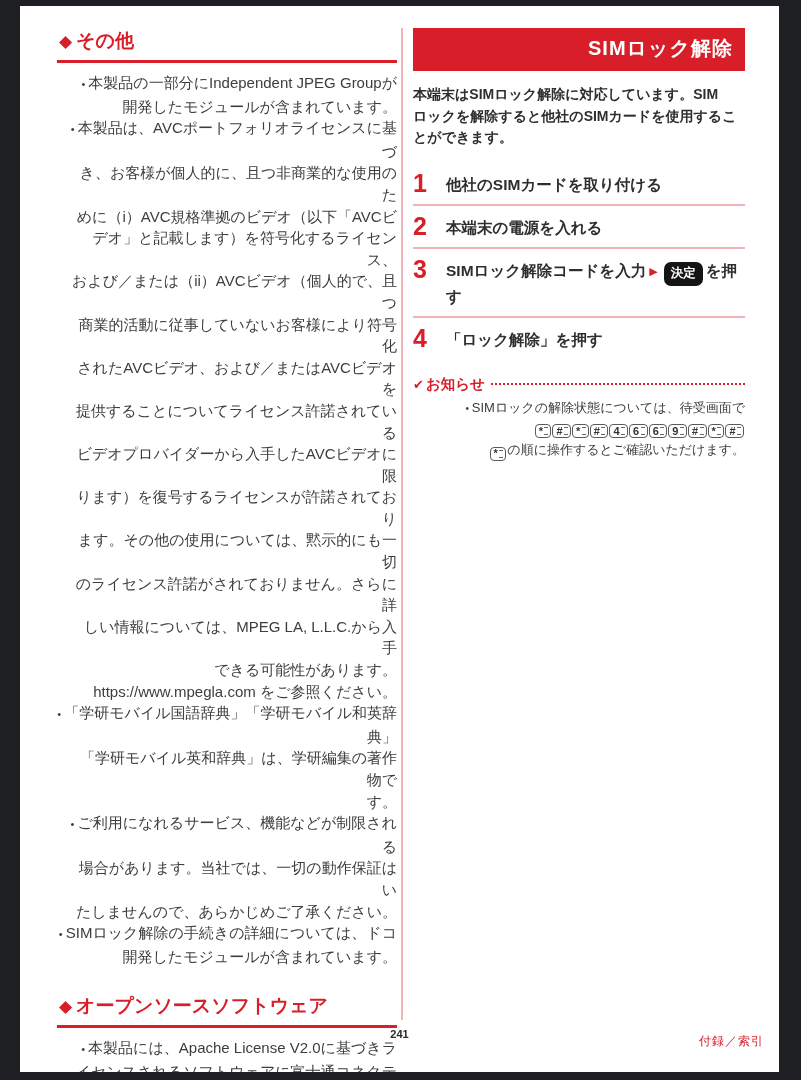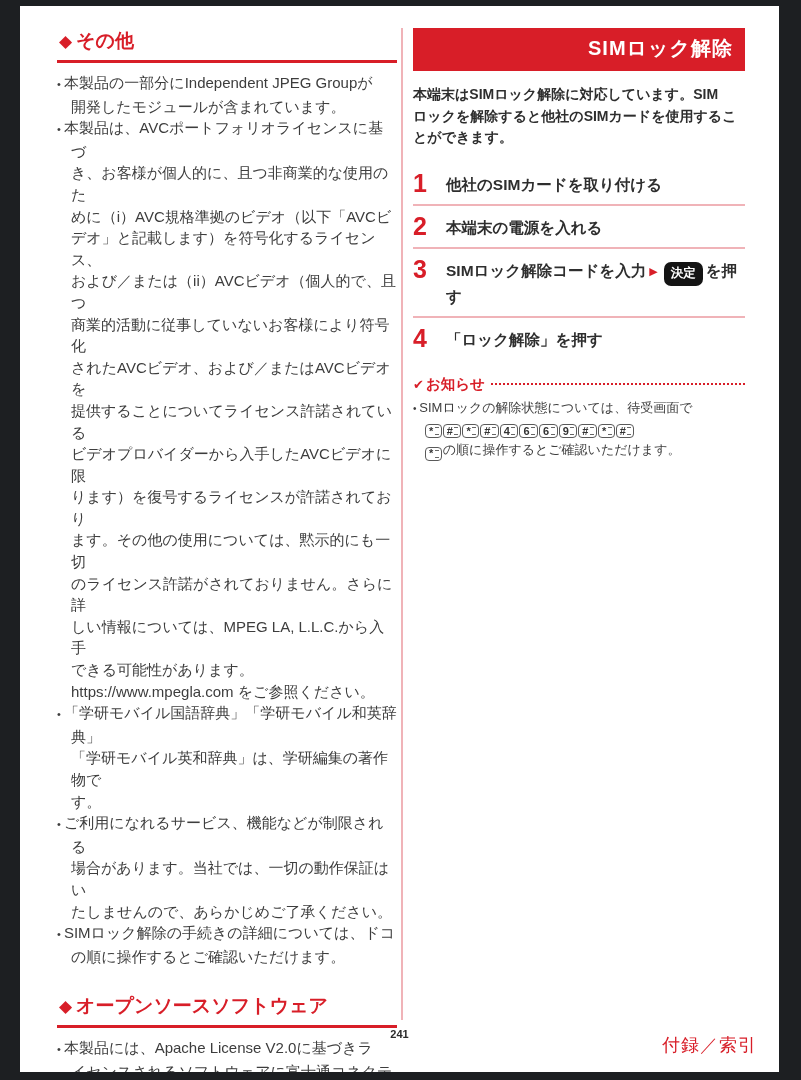--- a/index.html
+++ b/index.html
@@ -33,21 +33,21 @@
     display:flex;align-items:center;gap:4px;
     color:var(--accent);font-weight:bold;font-size:19px;
     border-bottom:3px solid var(--accent);
     padding:0 0 6px 2px;margin-bottom:9px;
   }
   .sec-heading .diamond{font-size:17px;}
   .section{margin-bottom:26px;}
   ul.bullets{list-style:none;}
   ul.bullets>li{
     font-size:15px;line-height:21.6px;white-space:pre-wrap;
-    padding-left:14px;text-indent:-14px;color:var(--text);
+    padding-left:14px;text-indent:-14px;color:var(--text);text-align:right;
   }
   ul.bullets>li::before{content:"• ";font-size:11px;color:var(--text);}
   .txt{white-space:pre-wrap;}
 
   
   .arrow{color:var(--accent);font-size:11px;margin:0 3px;display:inline-block;vertical-align:1px;}
   .pill{
     display:inline-block;background:#141414;color:#fff;
     border-radius:7px;font-size:12.5px;font-weight:bold;
     padding:1px 7px 2px;margin:0 3px;vertical-align:-1px;text-indent:0;
@@ -98,22 +98,22 @@
   }
   ul.bullets.small>li{font-size:13px;line-height:19px;padding-left:12px;text-indent:-12px;}
   ul.bullets.small>li::before{font-size:10px;}
 
   
   .page-num{
     position:absolute;left:0;right:0;top:1022px;text-align:center;
     font-size:11px;font-weight:bold;color:#2b2b2b;
   }
   .footer-tab{
-    position:absolute;right:22px;top:1027px;
-    font-size:18px;color:var(--accent);letter-spacing:1px;
+    position:absolute;right:15px;top:1027px;
+    font-size:12px;color:var(--accent);letter-spacing:1px;
   }
 </style>
 </head>
 <body>
 
 <div class="page">
   <div class="divider"></div>
 
   <div class="col col-left">
       <div class="section">
@@ -139,21 +139,21 @@
 しい情報については、MPEG LA, L.L.C.から入手
 できる可能性があります。
 https://www.mpegla.com をご参照ください。</span></li>
           <li><span class="txt">「学研モバイル国語辞典」「学研モバイル和英辞典」
 「学研モバイル英和辞典」は、学研編集の著作物で
 す。</span></li>
           <li>ご利用になれるサービス、機能などが制限される
 場合があります。当社では、一切の動作保証はい
 たしませんので、あらかじめご了承ください。</li>
           <li>SIMロック解除の手続きの詳細については、ドコ
-の順に操作するとご確認いただけます。</li>
+開発したモジュールが含まれています。</li>
         </ul>
       </div>
       <div class="section">
         <div class="sec-heading">
           <span class="diamond">◆</span>
           <span>オープンソースソフトウェア</span>
         </div>
         <ul class="bullets">
           <li><span class="txt">本製品には、Apache License V2.0に基づきラ
 イセンスされるソフトウェアに富士通コネクテッ

